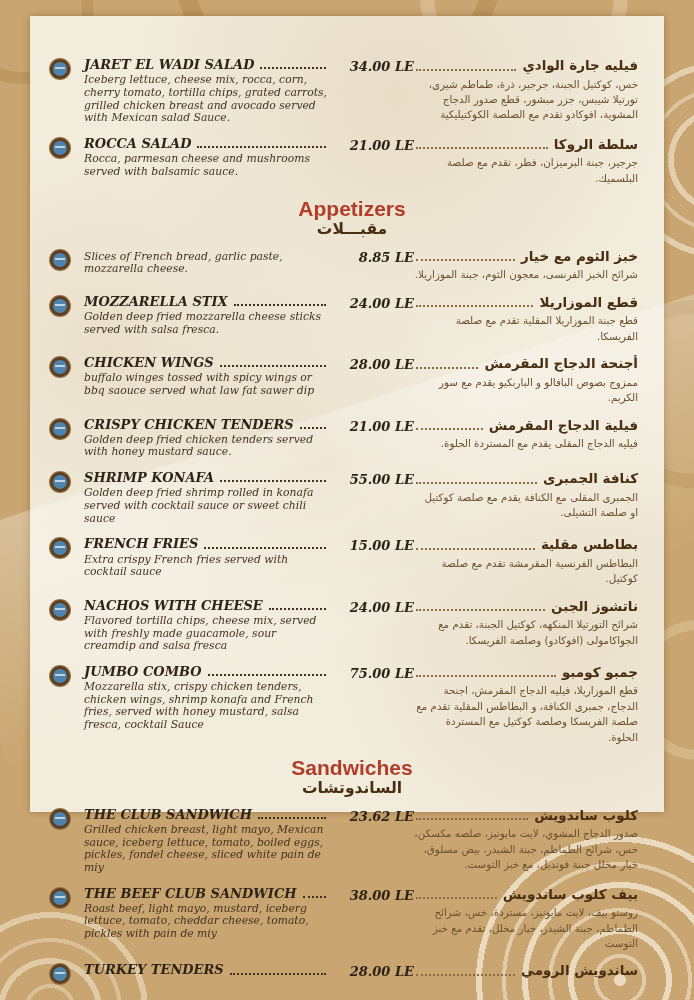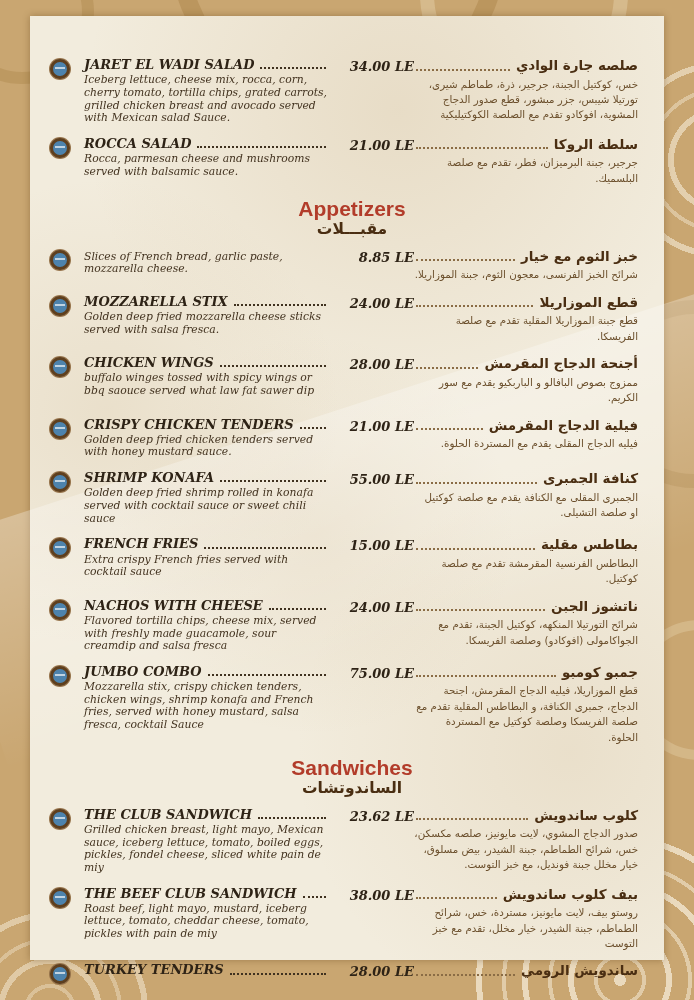--- a/index.html
+++ b/index.html
@@ -19,21 +19,21 @@
     position:absolute;pointer-events:none;border-radius:50%;
     background:repeating-radial-gradient(circle,
       rgba(245,235,215,.75) 0 6px, rgba(245,235,215,0) 6px 22px,
       rgba(245,235,215,.55) 22px 26px, rgba(245,235,215,0) 26px 46px);
   }
   .mandala-br{width:300px;height:300px;left:470px;top:830px;}
   .mandala-bl{width:220px;height:220px;left:-60px;top:900px;opacity:.7;}
   .mandala-r{width:200px;height:200px;left:620px;top:60px;opacity:.8;}
   
   .page{
-    position:absolute;left:30px;top:16px;width:634px;height:944px;
+    position:absolute;left:30px;top:16px;width:634px;height:796px;
     background:#f2ecdd;
     box-shadow:0 0 7px rgba(90,60,20,.4);
   }
   .page::before{ 
     content:"";position:absolute;inset:0;
     background:
       radial-gradient(circle at 58% 10%, rgba(190,158,108,.20), transparent 34%),
       radial-gradient(circle at 12% 42%, rgba(190,158,108,.16), transparent 30%),
       radial-gradient(circle at 45% 55%, rgba(190,158,108,.14), transparent 32%),
       radial-gradient(circle at 85% 78%, rgba(190,158,108,.16), transparent 30%);
@@ -94,21 +94,21 @@
         <span class="leader"></span>
       </div>
       <div class="desc-en">Iceberg lettuce, cheese mix, rocca, corn, cherry tomato, tortilla chips, grated carrots, grilled chicken breast and avocado served with Mexican salad Sauce.</div>
     </div>
     <div class="price-cell">
       <span>34.00</span>
       <span> LE</span>
     </div>
     <div class="ar-cell">
       <div class="ar-title-row">
-        <span>صلصه جارة الوادي</span>
+        <span>فيليه جارة الوادي</span>
         <span class="ar-leader"></span>
       </div>
       <div class="desc-ar">خس، كوكتيل الجبنة، جرجير، ذرة، طماطم شيرى، تورتيلا شيبس، جزر مبشور، قطع صدور الدجاج المشوية، افوكادو تقدم مع الصلصة الكوكتيليكية</div>
     </div>
   </div>
 
   <div class="item">
     <div class="icon-cell">
       <div class="badge"></div>
     </div>

